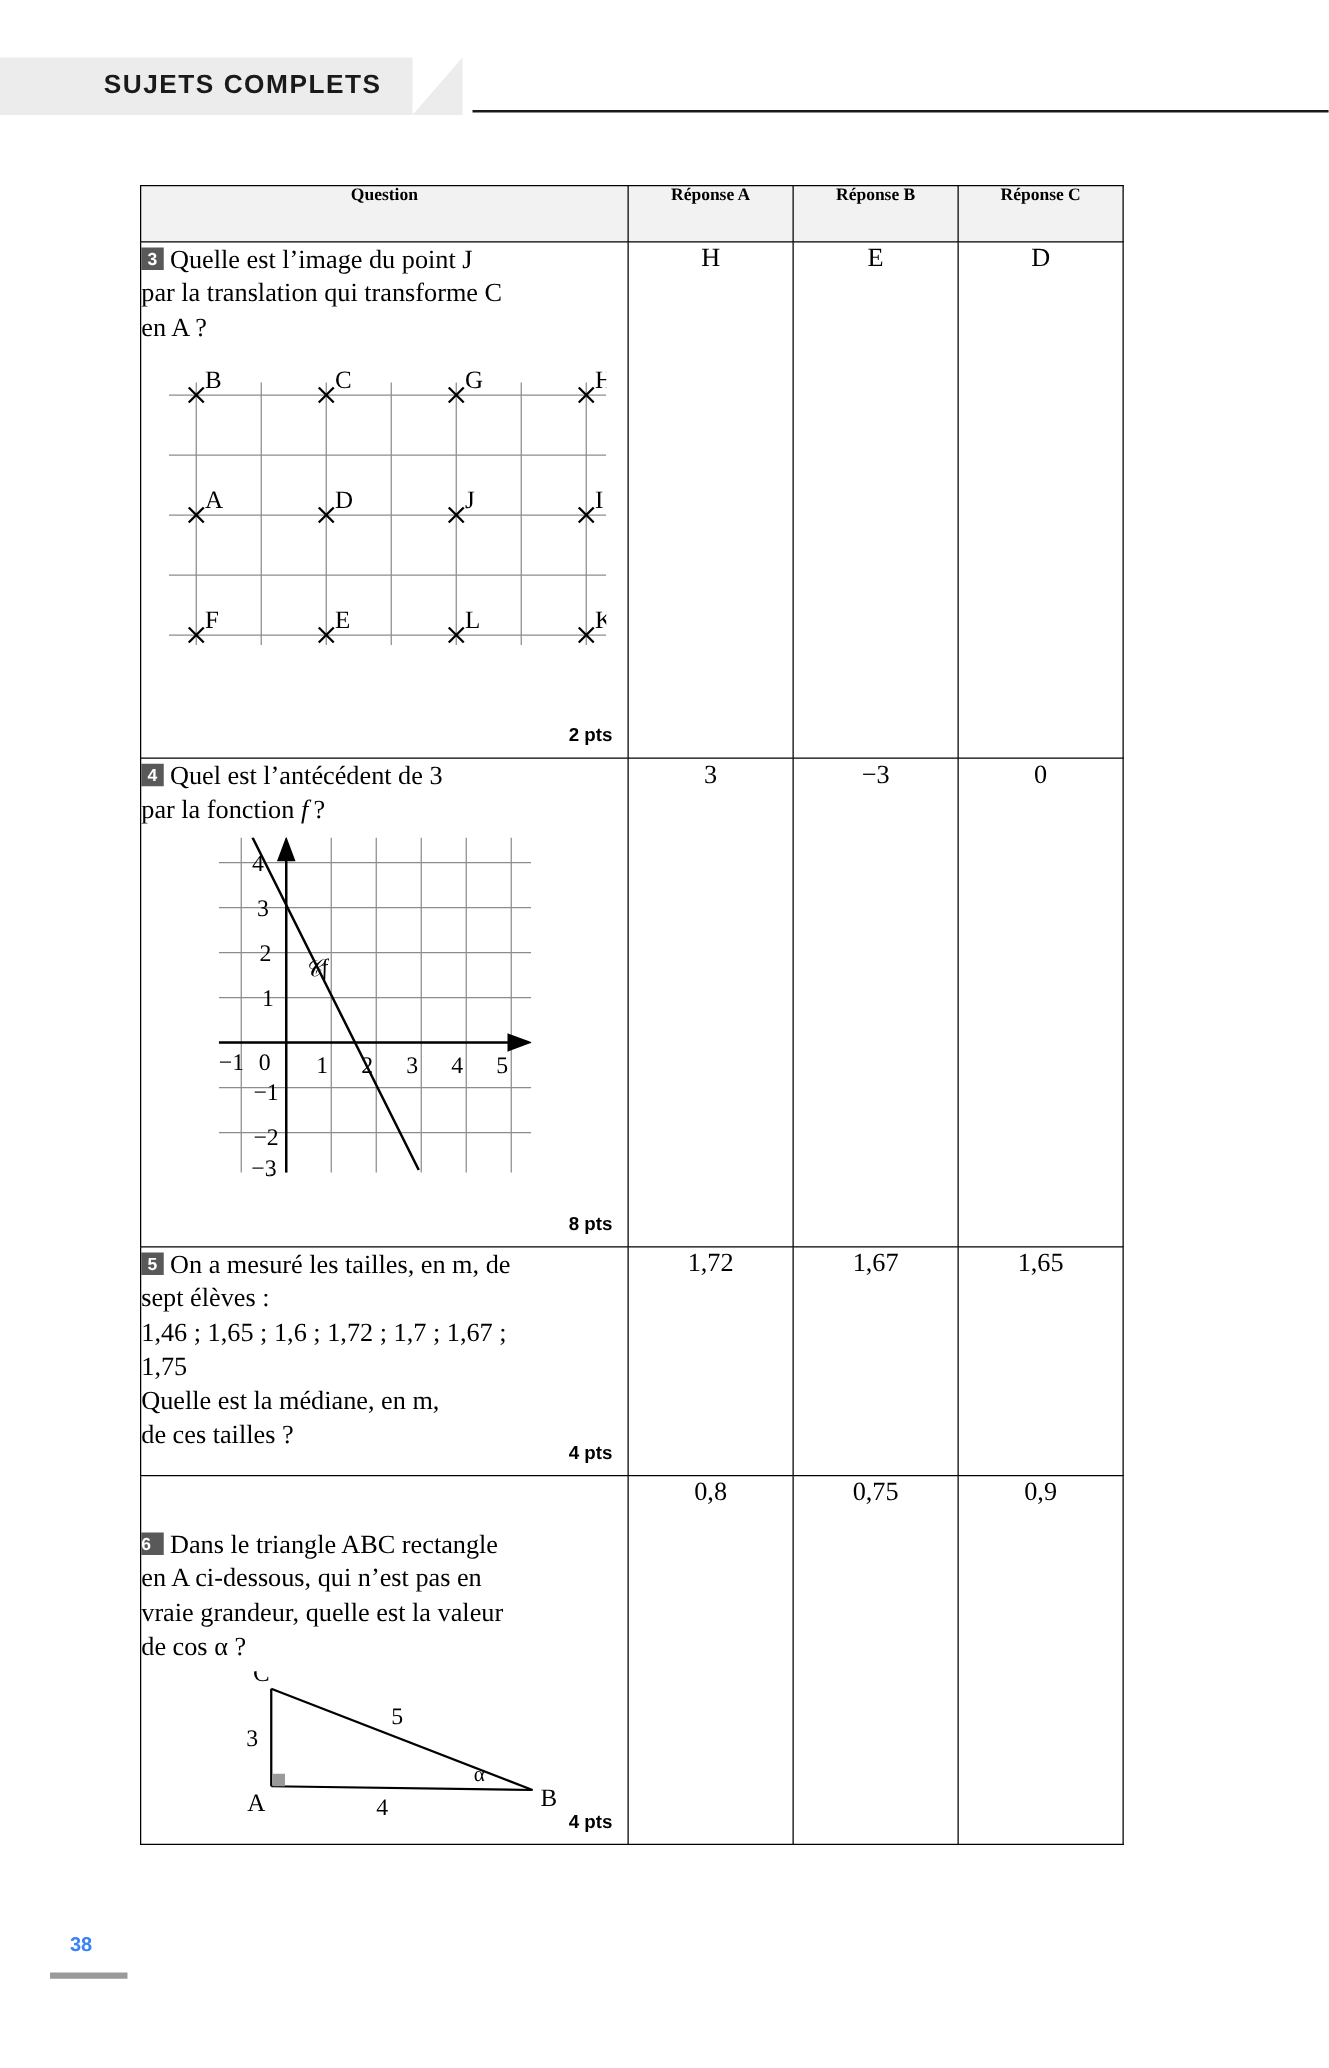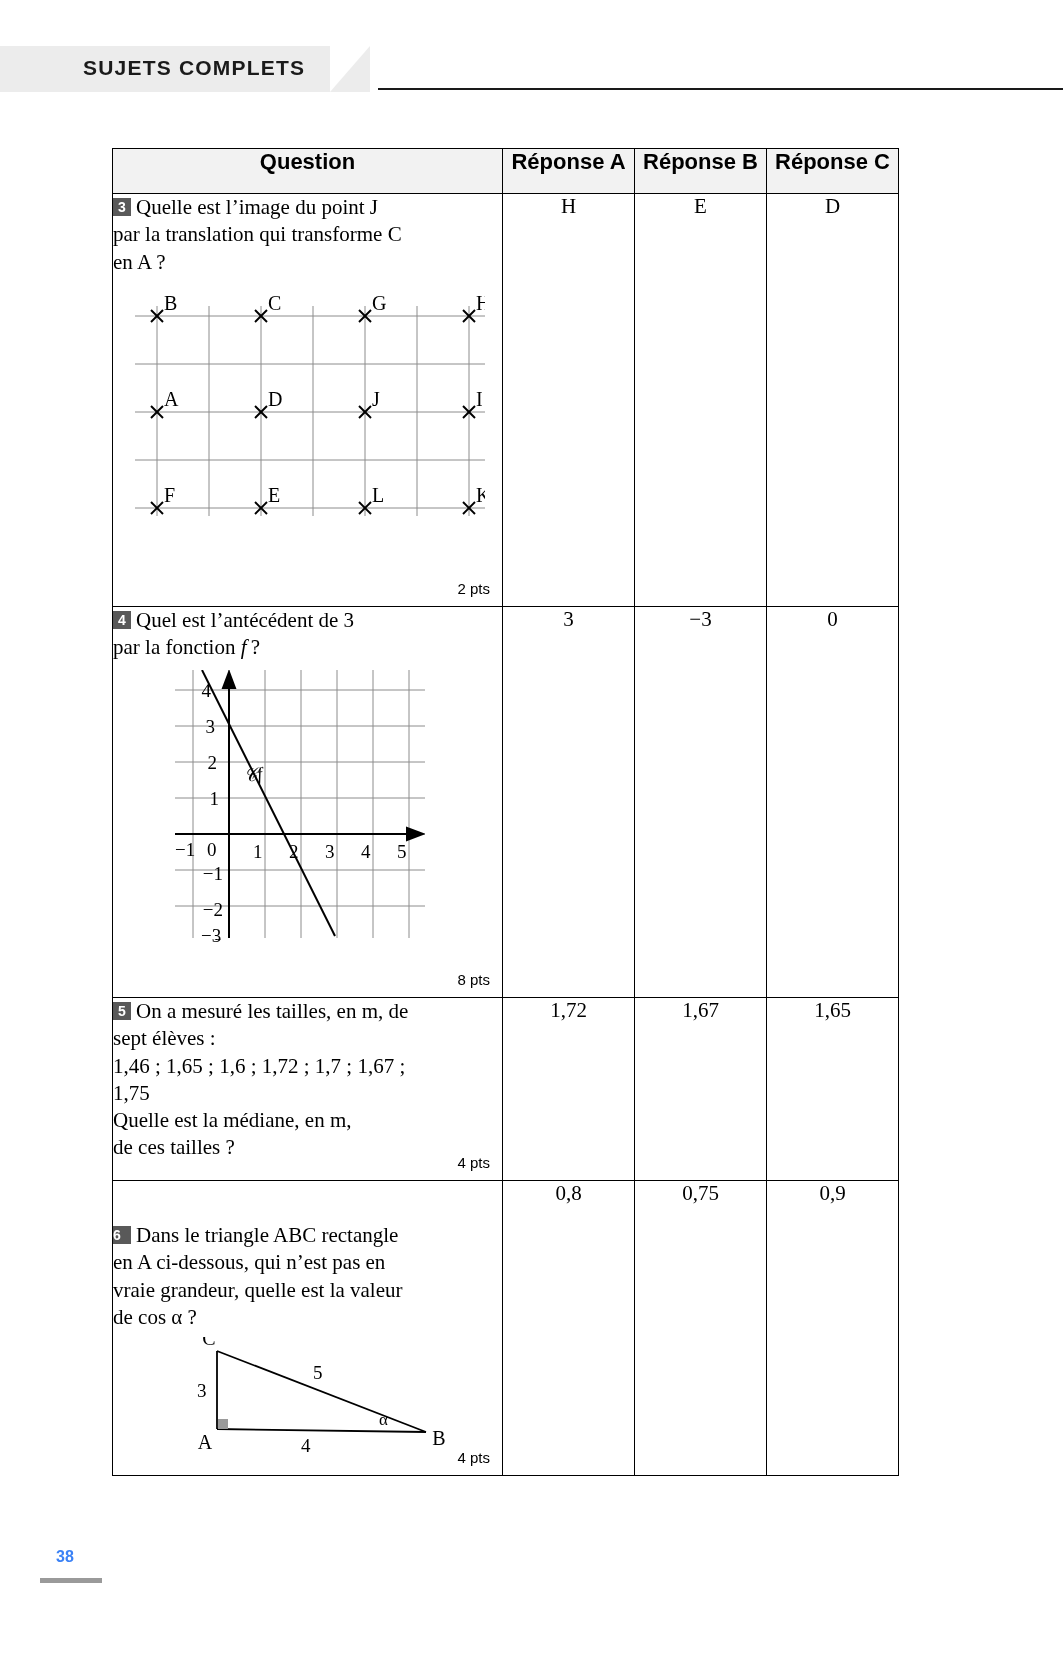--- a/index.html
+++ b/index.html
@@ -41,40 +41,40 @@
     border-collapse:collapse;
     table-layout:fixed;
   }
   .tbl td,.tbl th{
     border:1.6px solid #000;
     vertical-align:top;
     padding:0;
   }
   .hdr{
     background:#f2f2f2;height:44px;text-align:center;vertical-align:middle;
-    font-weight:bold;font-size:22px;font-family:Liberation Sans, sans-serif;
+    font-weight:bold;font-size:14px;font-family:Liberation Serif, serif;
   }
   .c-q{width:390px;}
   .c-a{width:132px;}
   .c-b{width:132px;}
   .c-c{width:132px;}
   .ans{
     text-align:center;vertical-align:middle;
     font-size:21px;font-family:"Liberation Serif", serif;
   }
   .qcell{position:relative;padding:10px 14px 8px 14px;font-size:21px;line-height:1.30;}
   .badge{
     display:inline-block;background:#595959;color:#fff;
     font-family:"Liberation Sans", sans-serif;font-weight:bold;
     font-size:14px;line-height:18px;width:18px;height:18px;text-align:center;
     vertical-align:2px;margin-right:5px;
   }
   .pts{
     font-family:"Liberation Sans", sans-serif;
-    font-weight:normal;font-size:15px;color:#000;
+    font-weight:bold;font-size:15px;color:#000;
   }
   .pts-abs{position:absolute;right:12px;bottom:8px;}
   .justify{text-align:justify;text-align-last:left;margin-top:41px;}
   
   .fig{position:relative;}
   .fig svg{display:block;}
 </style>
 </head>
 <body>
 

